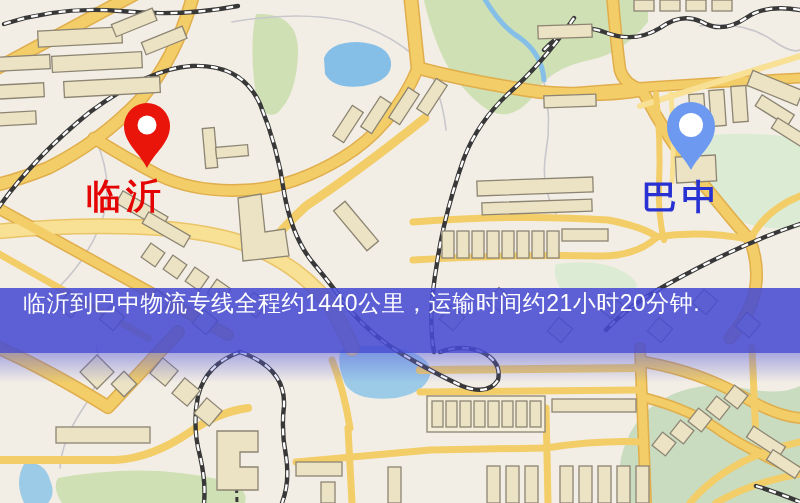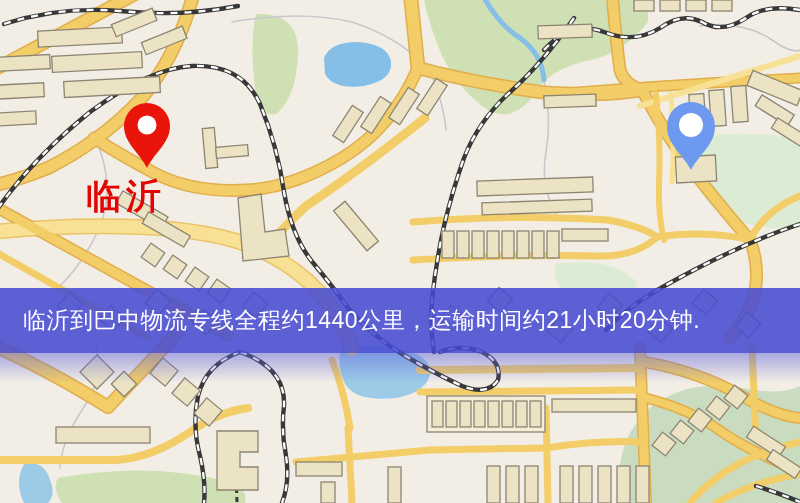--- a/index.html
+++ b/index.html
@@ -19,21 +19,21 @@
   .rc-pale{stroke:var(--road-pale-edge);fill:none;stroke-linecap:round}
   .rf-pale{stroke:var(--road-pale);fill:none;stroke-linecap:round}
   .rmin{stroke:var(--road);fill:none;stroke-linecap:round}
   .rmin-pale{stroke:var(--road-pale);fill:none;stroke-linecap:round}
   .rail-b{stroke:var(--rail);stroke-width:4.4;fill:none;stroke-linecap:round}
   .rail-d{stroke:#ffffff;stroke-width:2.3;fill:none;stroke-dasharray:7 7}
   .bld{fill:var(--bld);stroke:var(--bld-stroke);stroke-width:1.3}
   .bld-box{fill:var(--bld-box);stroke:var(--bld-stroke);stroke-width:1.3}
   
   .banner{position:absolute;left:0;top:288px;width:800px;height:65px;
-          background:var(--banner-bg);display:flex;align-items:center;z-index:5;}
+          background:var(--banner-bg);display:flex;align-items:flex-start;z-index:5;}
   .banner-text{color:var(--banner-text);font-size:23px;font-weight:500;
                letter-spacing:0.5px;padding-left:23px;white-space:nowrap;}
   .banner-fade{position:absolute;left:0;top:353px;width:800px;height:30px;z-index:4;
                background:linear-gradient(to bottom,rgba(95,100,220,0.5),rgba(95,100,220,0));}
   
   .pin{position:absolute;z-index:6;}
   .pin-origin{left:121px;top:102px;}
   .pin-destination{left:665px;top:100px;}
   .pin-origin .pin-body{fill:var(--pin-0)}
   .pin-destination .pin-body{fill:var(--pin-1)}
@@ -288,14 +288,15 @@
   <svg class="pin pin-origin" width="52" height="70" viewBox="0 0 52 70">
     <path class="pin-body" d="M26,66 C18,50 3,41 3,24 A23,23 0 1 1 49,24 C49,41 34,50 26,66 Z"></path>
     <circle cx="26" cy="23" r="9.5" fill="#ffffff"></circle>
   </svg>
   <div class="city-label label-origin">临沂</div>
 
   <svg class="pin pin-destination" width="52" height="72" viewBox="0 0 52 72">
     <path class="pin-body" d="M26,70 C17,53 2,45 2,26 A24,24 0 1 1 50,26 C50,45 35,53 26,70 Z"></path>
     <circle cx="26" cy="25" r="12" fill="#ffffff"></circle>
   </svg>
+  <div class="city-label label-destination">巴中</div>
 
 </div>
 
 </body></html>

